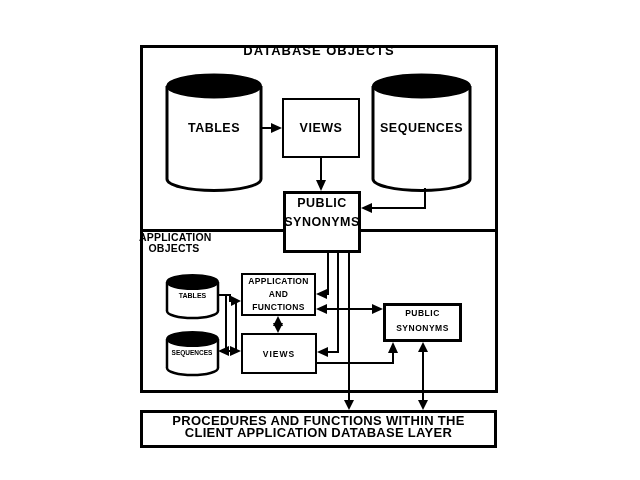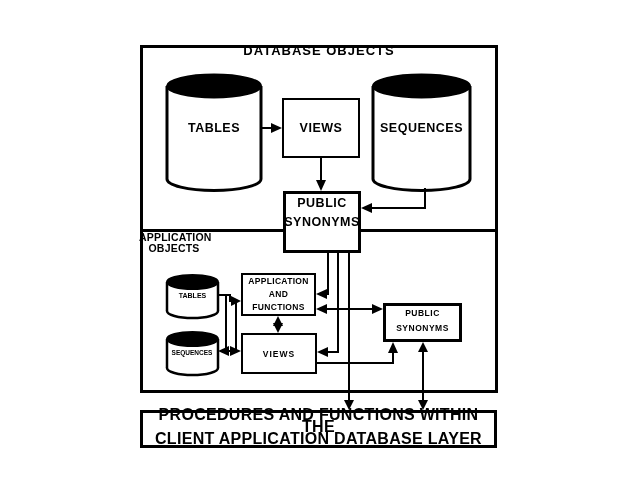--- a/index.html
+++ b/index.html
@@ -12,21 +12,21 @@
     position:absolute;box-sizing:border-box;border:2px solid #000;background:#ffffff;
     display:flex;align-items:center;justify-content:center;text-align:center;
     white-space:pre-line;z-index:2;
   }
   .frame{background:transparent;}
   .lbl{position:absolute;text-align:center;white-space:pre-line;z-index:4;}
   .net{position:absolute;left:0;top:0;z-index:3;pointer-events:none;}
 
   .outer-frame{left:140px;top:45px;width:358px;height:348px;border-width:3px;background:transparent;}
   .client-box{left:140px;top:410px;width:357px;height:38px;border-width:3px;
-    font-size:16px;line-height:12px;letter-spacing:.3px;padding-bottom:4px;}
+    font-size:13px;line-height:12px;letter-spacing:.3px;padding-bottom:4px;}
 
   .db-title{left:140px;top:43px;width:358px;font-size:13px;letter-spacing:1px;}
   .views-db{left:282px;top:98px;width:78px;height:60px;font-size:12.5px;letter-spacing:.5px;}
   .ps-db{left:283px;top:191px;width:78px;height:62px;border-width:3px;
     font-size:12.5px;line-height:19px;letter-spacing:.5px;padding-bottom:18px;}
   .tables-db-lbl{left:167px;top:121px;width:94px;font-size:12.5px;letter-spacing:.5px;}
   .seq-db-lbl{left:373px;top:121px;width:97px;font-size:12.5px;letter-spacing:.5px;}
 
   .app-title{left:139px;top:232px;width:70px;font-size:10.5px;line-height:10.5px;letter-spacing:.2px;}
   .tables-app-lbl{left:167px;top:292px;width:51px;font-size:7px;}

